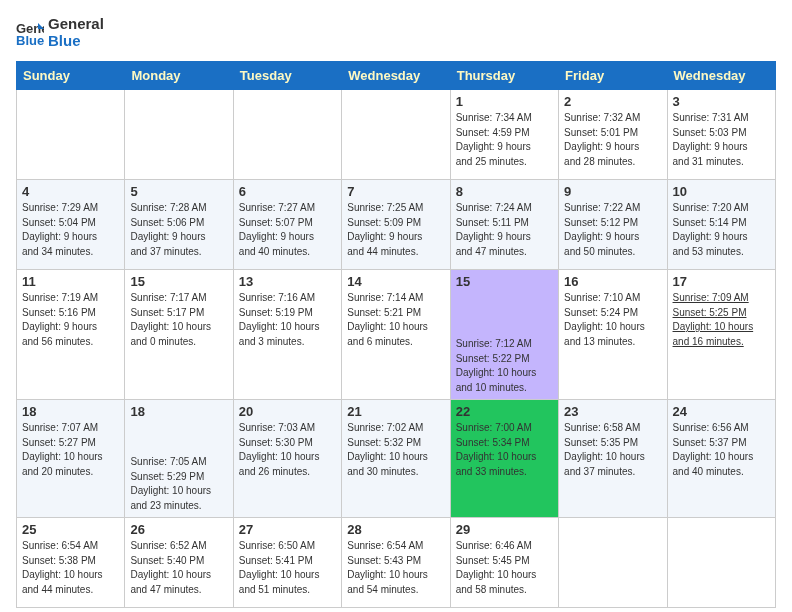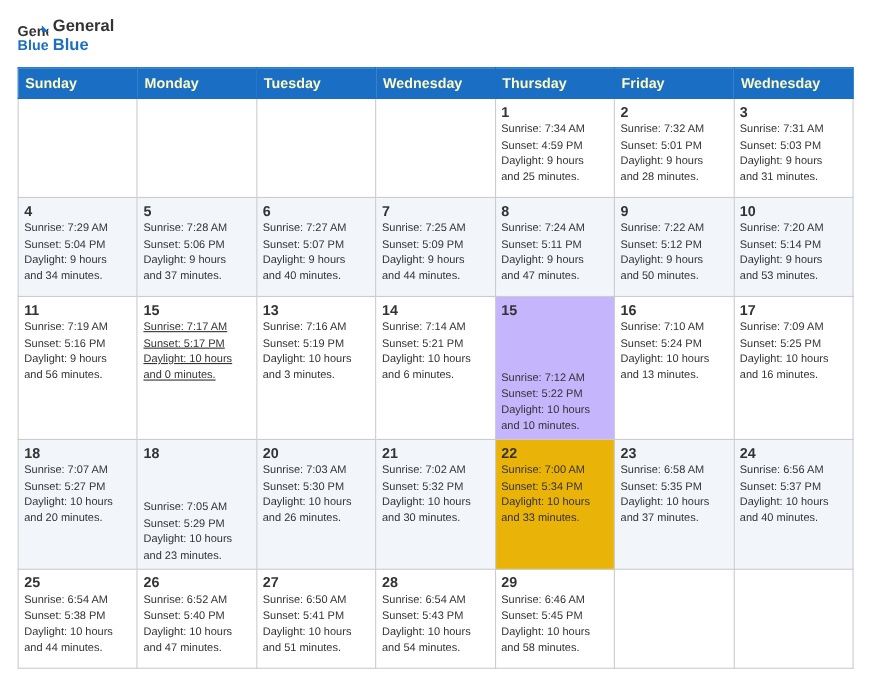--- a/index.html
+++ b/index.html
@@ -194,21 +194,21 @@
       <tr>
         <td style="background: rgb(255, 255, 255);">
           <span class="day-num">11</span>
           <div class="day-info" style="white-space: pre-line;">Sunrise: 7:19 AM
 Sunset: 5:16 PM
 Daylight: 9 hours
 and 56 minutes.</div>
         </td>
         <td style="background: rgb(255, 255, 255);">
           <span class="day-num">15</span>
-          <div class="day-info" style="white-space: pre-line; text-decoration: underline;">Sunrise: 7:17 AM
+          <div class="day-info" style="white-space: pre-line;">Sunrise: 7:17 AM
 Sunset: 5:17 PM
 Daylight: 10 hours
 and 0 minutes.</div>
         </td>
         <td style="background: rgb(255, 255, 255);">
           <span class="day-num">13</span>
           <div class="day-info" style="white-space: pre-line;">Sunrise: 7:16 AM
 Sunset: 5:19 PM
 Daylight: 10 hours
 and 3 minutes.</div>
@@ -229,21 +229,21 @@
         </td>
         <td style="background: rgb(255, 255, 255);">
           <span class="day-num">16</span>
           <div class="day-info" style="white-space: pre-line;">Sunrise: 7:10 AM
 Sunset: 5:24 PM
 Daylight: 10 hours
 and 13 minutes.</div>
         </td>
         <td style="background: rgb(255, 255, 255);">
           <span class="day-num">17</span>
-          <div class="day-info" style="white-space: pre-line;">Sunrise: 7:09 AM
+          <div class="day-info" style="white-space: pre-line; text-decoration: underline;">Sunrise: 7:09 AM
 Sunset: 5:25 PM
 Daylight: 10 hours
 and 16 minutes.</div>
         </td>
       </tr>
       <tr>
         <td style="background: rgb(242, 246, 251);">
           <span class="day-num">18</span>
           <div class="day-info" style="white-space: pre-line;">Sunrise: 7:07 AM
 Sunset: 5:27 PM
@@ -264,21 +264,21 @@
 Daylight: 10 hours
 and 26 minutes.</div>
         </td>
         <td style="background: rgb(242, 246, 251);">
           <span class="day-num">21</span>
           <div class="day-info" style="white-space: pre-line;">Sunrise: 7:02 AM
 Sunset: 5:32 PM
 Daylight: 10 hours
 and 30 minutes.</div>
         </td>
-        <td style="background: #eab308;">
+        <td style="background: #22c55e;">
           <span class="day-num">22</span>
           <div class="day-info" style="white-space: pre-line;">Sunrise: 7:00 AM
 Sunset: 5:34 PM
 Daylight: 10 hours
 and 33 minutes.</div>
         </td>
         <td style="background: rgb(242, 246, 251);">
           <span class="day-num">23</span>
           <div class="day-info" style="white-space: pre-line;">Sunrise: 6:58 AM
 Sunset: 5:35 PM

